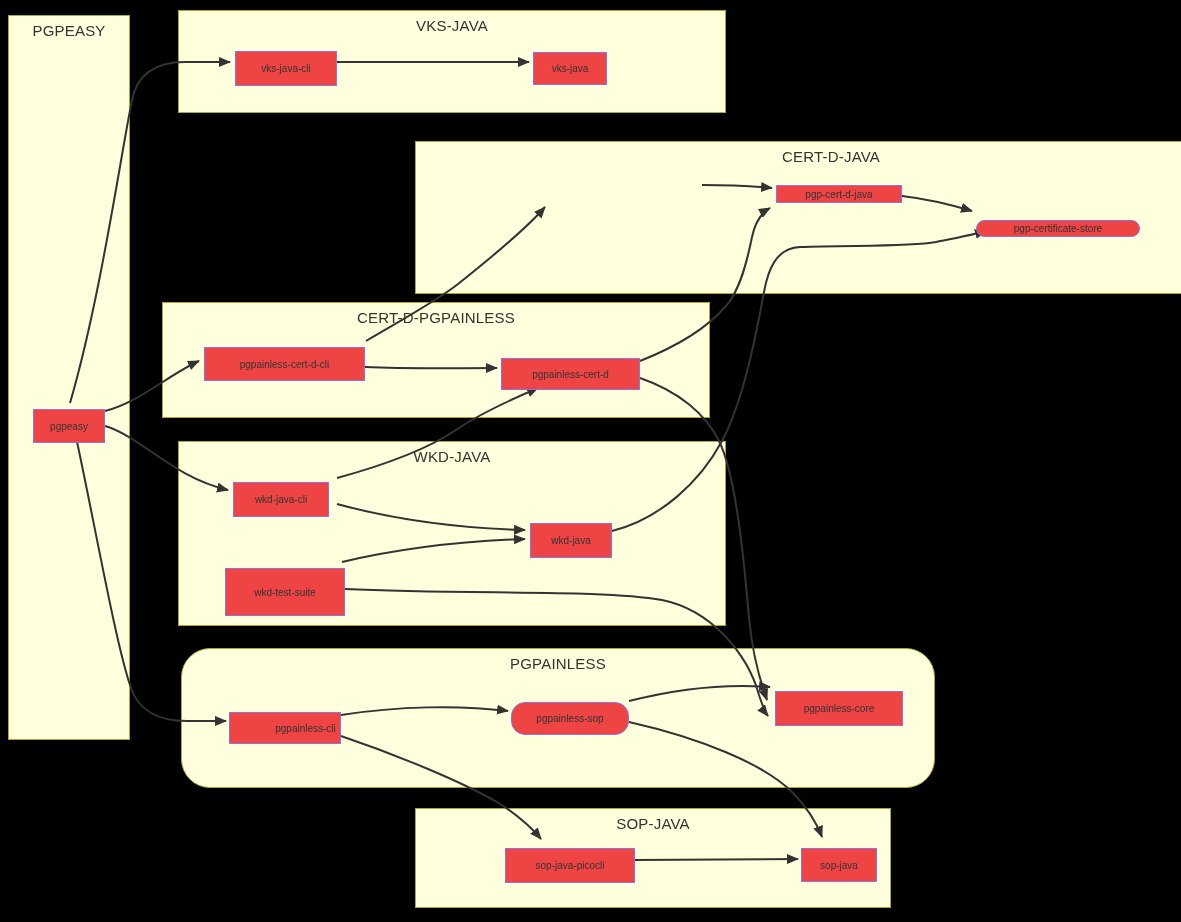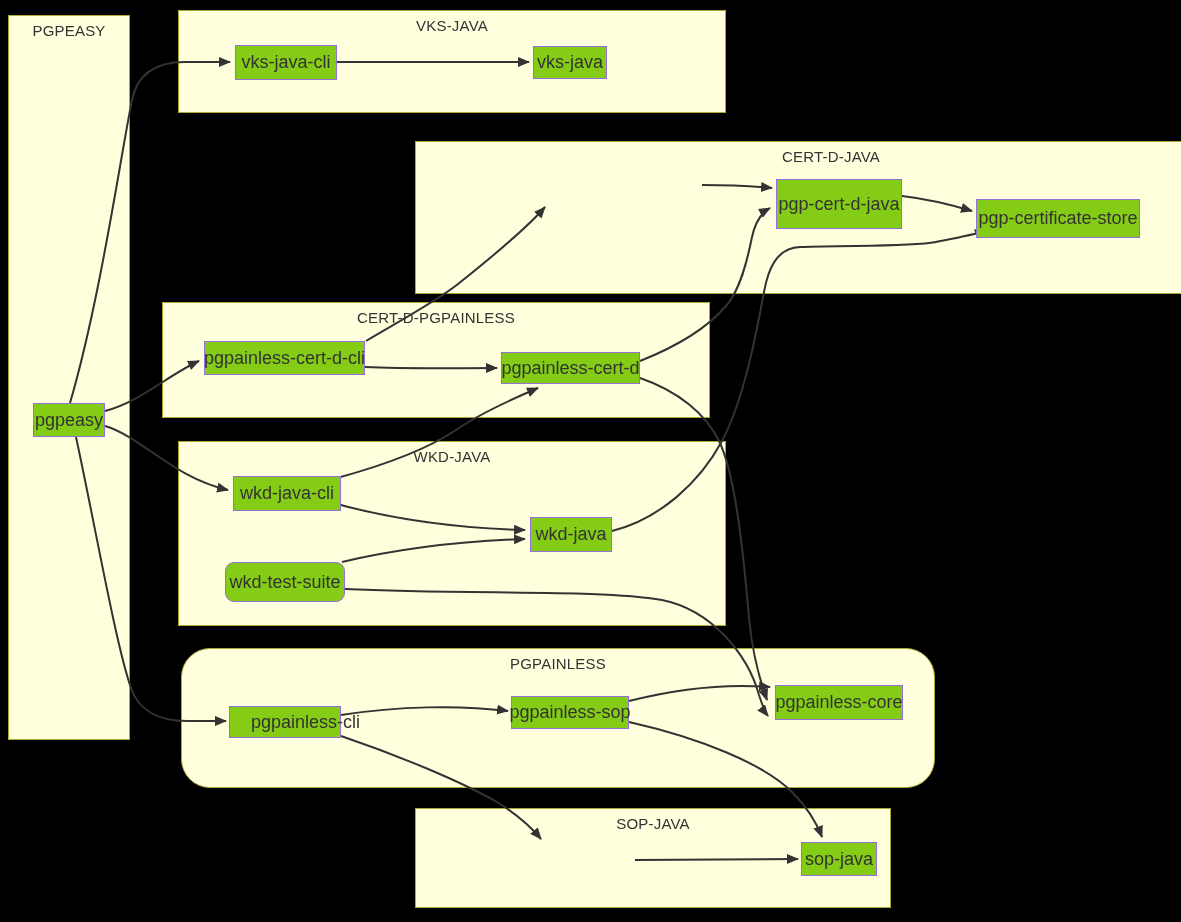--- a/index.html
+++ b/index.html
@@ -33,30 +33,31 @@
     z-index:2;
     pointer-events:none;
   }
   .edge{
     fill:none;
     stroke:#333333;
     stroke-width:2px;
   }
   .node{
     position:absolute;
-    background:#84cc16;
+    background:#ef4444;
     border:1px solid #9370db;
     box-sizing:border-box;
     color:#333;
-    font-size:18px;
+    font-size:10px;
     display:flex;
     align-items:center;
     justify-content:center;
     white-space:nowrap;
     z-index:3;
+    margin-top:6px;
   }
 </style>
 </head>
 <body>
 
 <div id="canvas">
 
   <div class="subgraph" style="left:8px;top:15px;width:122px;height:725px;">
     <span class="subgraph-title">PGPEASY</span>
   </div>
@@ -104,25 +105,26 @@
     <path class="edge" marker-end="url(#arrow)" d="M 341 715 C 398 706, 460 705, 508 711"></path>
     <path class="edge" marker-end="url(#arrow)" d="M 341 736 C 400 756, 462 782, 497 802 C 518 815, 531 827, 541 839"></path>
     <path class="edge" marker-end="url(#arrow)" d="M 629 701 C 688 686, 732 684, 770 687"></path>
     <path class="edge" marker-end="url(#arrow)" d="M 629 722 C 700 738, 764 764, 792 792 C 808 808, 817 824, 822 837"></path>
     <path class="edge" marker-end="url(#arrow)" d="M 635 860 L 798 859"></path>
   </svg>
 
   <div class="node" style="left:33px;top:403px;width:72px;height:34px;">pgpeasy</div>
   <div class="node" style="left:235px;top:45px;width:102px;height:35px;">vks-java-cli</div>
   <div class="node" style="left:533px;top:46px;width:74px;height:33px;">vks-java</div>
-  <div class="node" style="left:776px;top:179px;width:126px;height:50px;">pgp-cert-d-java</div>
-  <div class="node" style="left:976px;top:199px;width:164px;height:39px;">pgp-certificate-store</div>
+  <div class="node" style="left:776px;top:179px;width:126px;height:18px;">pgp-cert-d-java</div>
+  <div class="node" style="left:976px;top:214px;width:164px;height:17px;border-radius:10px;">pgp-certificate-store</div>
   <div class="node" style="left:501px;top:352px;width:139px;height:32px;">pgpainless-cert-d</div>
   <div class="node" style="left:204px;top:341px;width:161px;height:34px;">pgpainless-cert-d-cli</div>
-  <div class="node" style="left:233px;top:476px;width:108px;height:35px;">wkd-java-cli</div>
+  <div class="node" style="left:233px;top:476px;width:96px;height:35px;">wkd-java-cli</div>
   <div class="node" style="left:530px;top:517px;width:82px;height:35px;">wkd-java</div>
-  <div class="node" style="left:225px;top:562px;width:120px;height:40px;border-radius:9px;">wkd-test-suite</div>
+  <div class="node" style="left:225px;top:562px;width:120px;height:48px;">wkd-test-suite</div>
   <div class="node" style="left:229px;top:706px;width:112px;height:32px;padding-left:41px;">pgpainless-cli</div>
-  <div class="node" style="left:511px;top:696px;width:118px;height:33px;">pgpainless-sop</div>
+  <div class="node" style="left:511px;top:696px;width:118px;height:33px;border-radius:14px;">pgpainless-sop</div>
   <div class="node" style="left:775px;top:685px;width:128px;height:35px;">pgpainless-core</div>
+  <div class="node" style="left:505px;top:842px;width:130px;height:35px;">sop-java-picocli</div>
   <div class="node" style="left:801px;top:842px;width:76px;height:34px;">sop-java</div>
 
 </div>
 
 </body></html>

